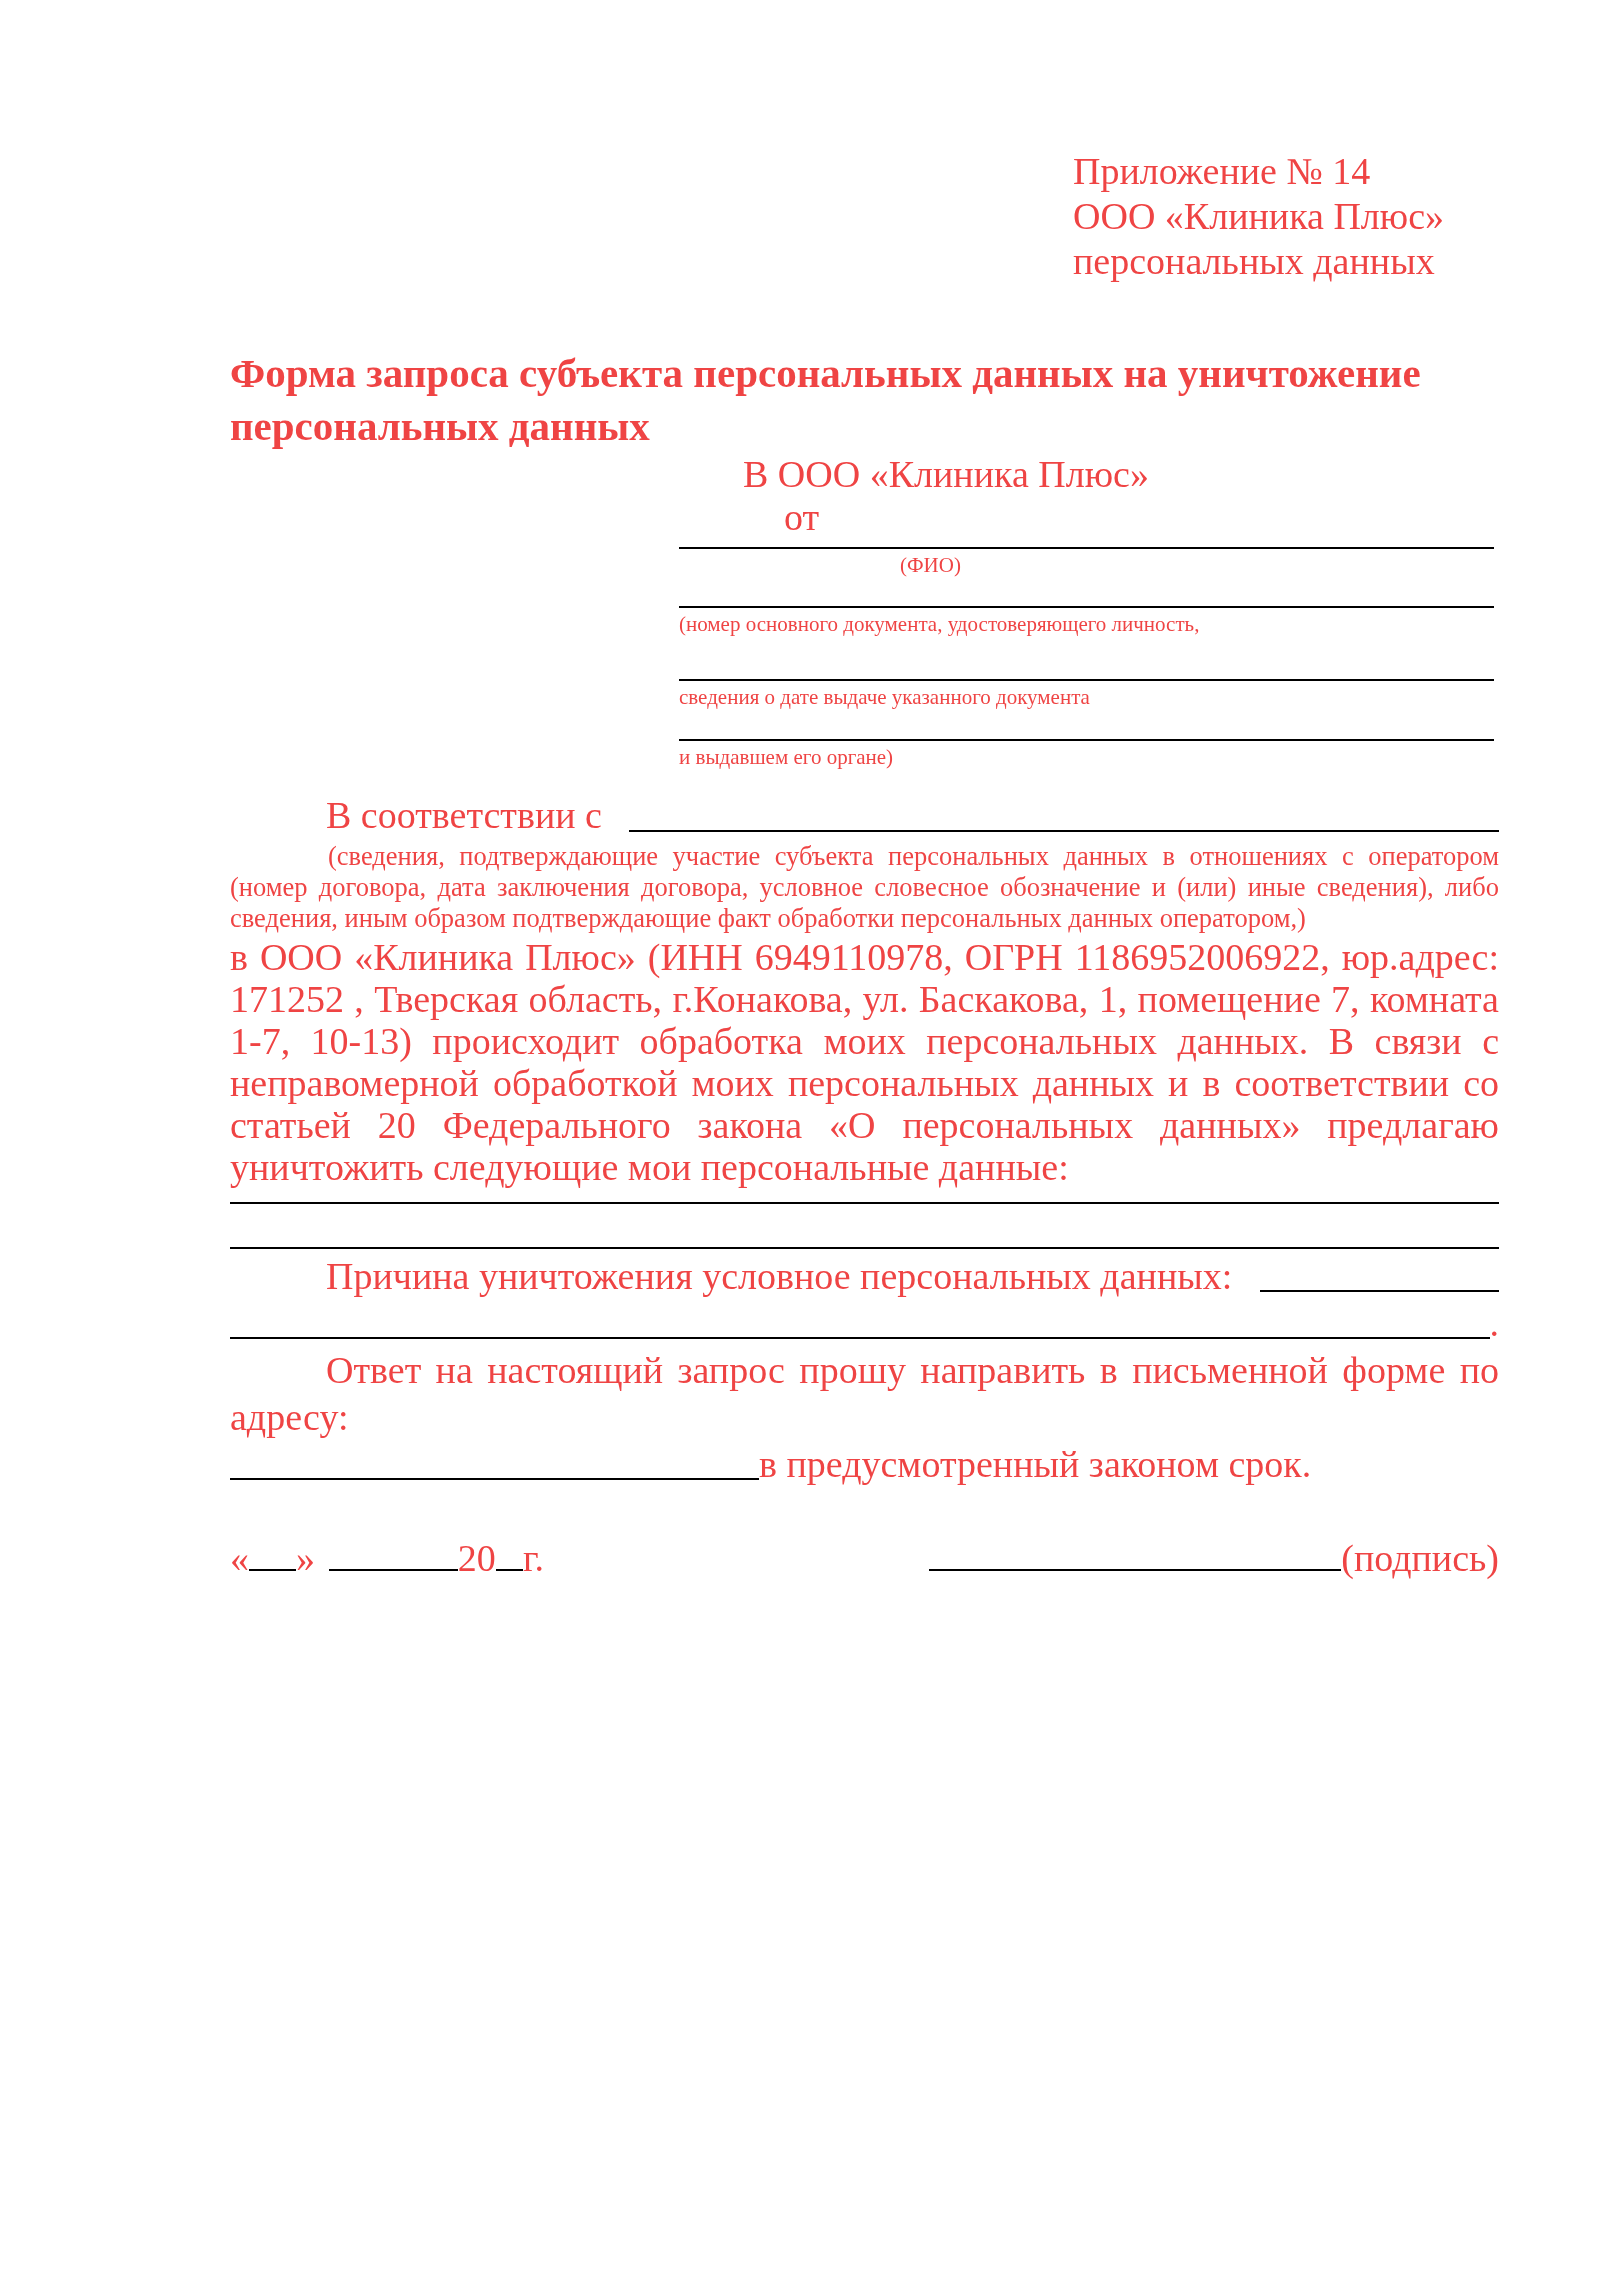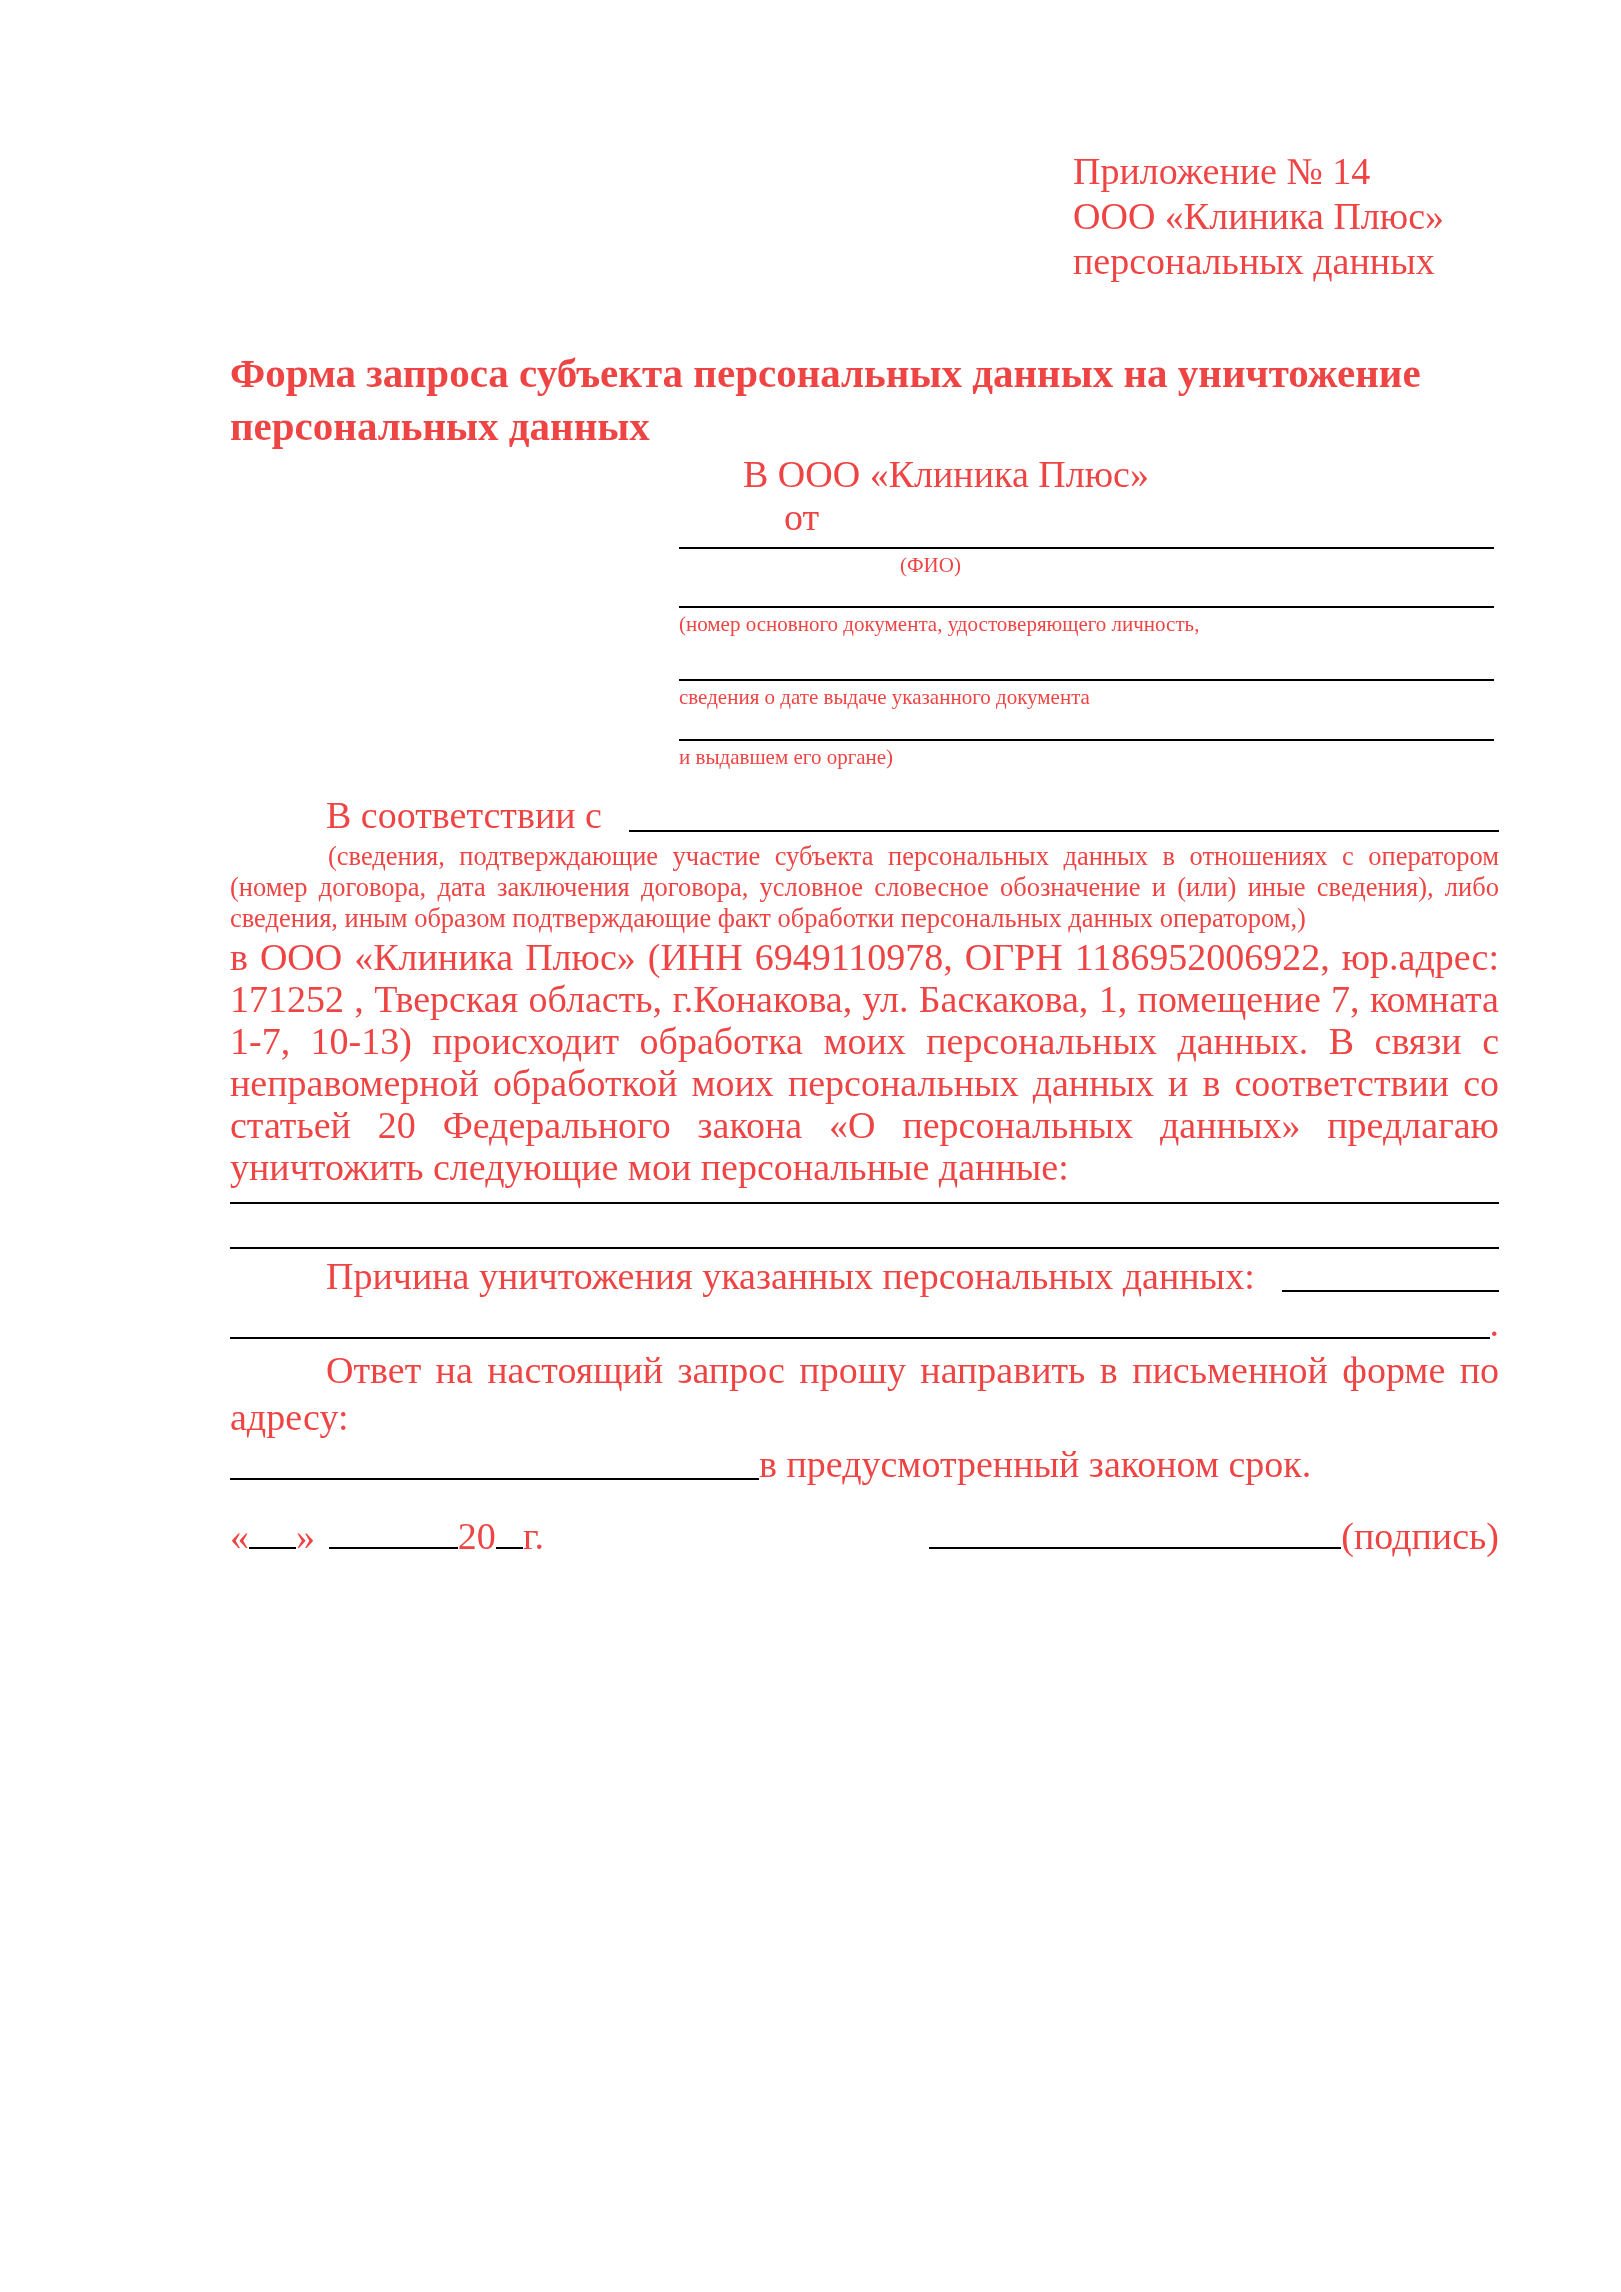--- a/index.html
+++ b/index.html
@@ -108,21 +108,21 @@
   .answer-par {
     font-size: 38px;
     line-height: 47px;
     text-align: justify;
     text-align-last: justify;
     text-indent: 96px;
   }
 
   
   .date-sign-row {
-    margin-top: 25px;
+    margin-top: 47px;
     display: flex;
     justify-content: space-between;
     align-items: baseline;
     font-size: 38px;
     line-height: 47px;
   }
   .iu {
     display: inline-block;
     border-bottom: 2.9px solid #000;
     height: 29px;
@@ -173,21 +173,21 @@
 
   <div class="small-note">(сведения, подтверждающие участие субъекта персональных данных в отношениях с оператором (номер договора, дата заключения договора, условное словесное обозначение и (или) иные сведения), либо сведения, иным образом подтверждающие факт обработки персональных данных оператором,)</div>
 
   <div class="body-par">в ООО «Клиника Плюс» (ИНН 6949110978, ОГРН 1186952006922, юр.адрес: 171252 , Тверская область, г.Конакова, ул. Баскакова, 1, помещение 7, комната 1-7, 10-13) происходит обработка моих персональных данных. В связи с неправомерной обработкой моих персональных данных и в соответствии со статьей 20 Федерального закона «О персональных данных» предлагаю уничтожить следующие мои персональные данные:</div>
 
   <div class="blank-uline blank-1"></div>
   <div class="blank-uline blank-2"></div>
 
   <div class="fill-row reason-row">
     <span class="indent"></span>
-    <span class="lbl">Причина уничтожения указанных персональных данных:</span>
+    <span class="lbl">Причина уничтожения условное персональных данных:</span>
     <span class="hline after-gap"></span>
   </div>
 
   <div class="fill-row">
     <span class="hline"></span>
     <span class="lbl">.</span>
   </div>
 
   <div class="answer-par">Ответ на настоящий запрос прошу направить в письменной форме по адресу:</div>
 

